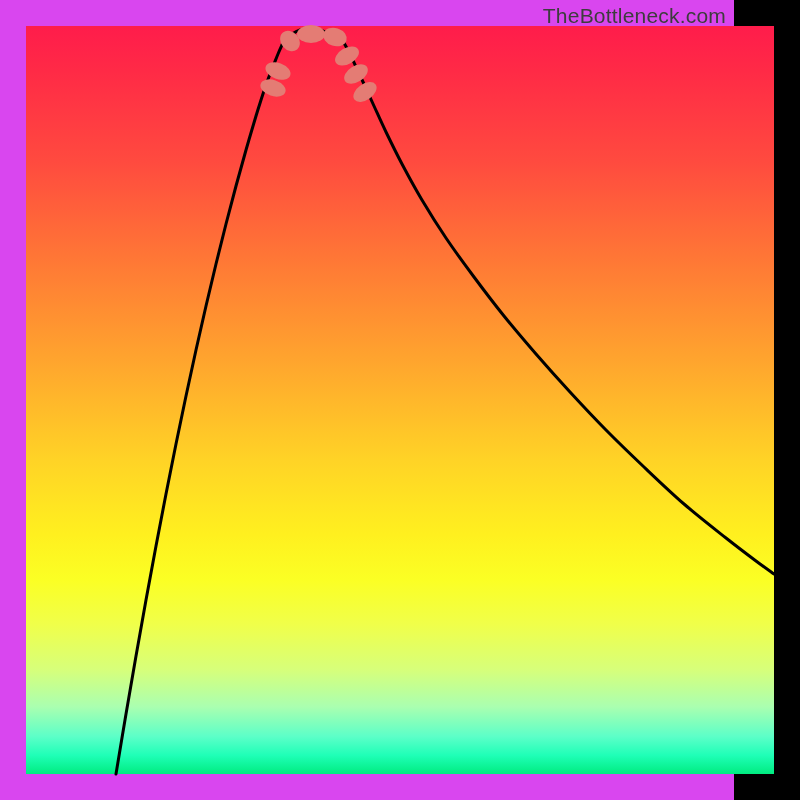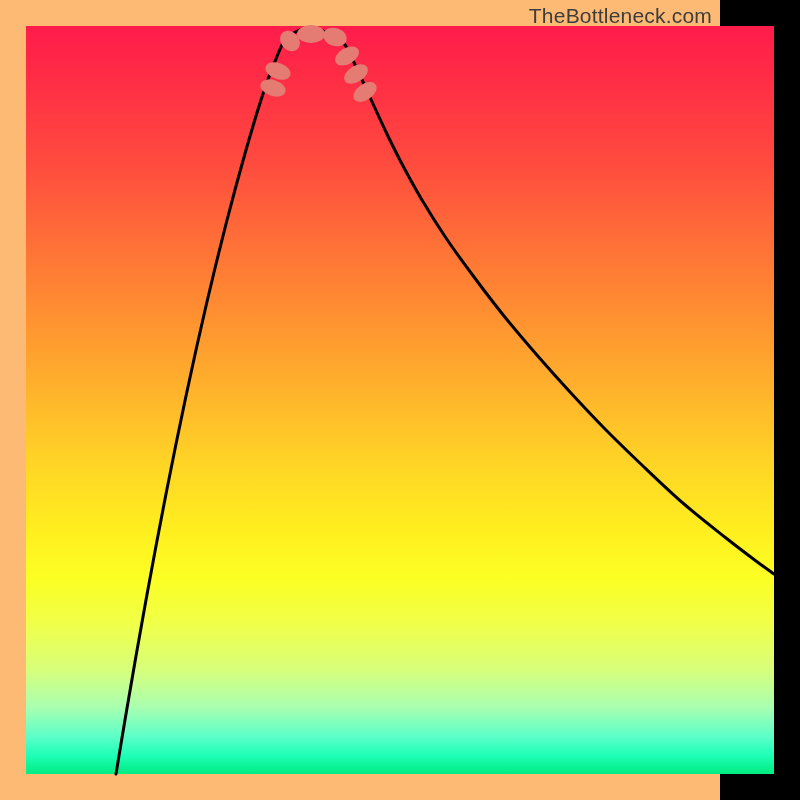--- a/index.html
+++ b/index.html
@@ -10,21 +10,22 @@
     background: #000;
     overflow: hidden;
     font-family: Arial, Helvetica, sans-serif;
   }
   .frame {
     position: absolute;
     left: 0;
     top: 0;
     width: 720px;
     height: 800px;
-    background: #fdba74;
+    background: #d946ef;
+    padding-left: 14px;
   }
   .plot {
     position: absolute;
     left: 26px;
     top: 26px;
     width: 748px;
     height: 748px;
     
     background: linear-gradient(
       to bottom,

